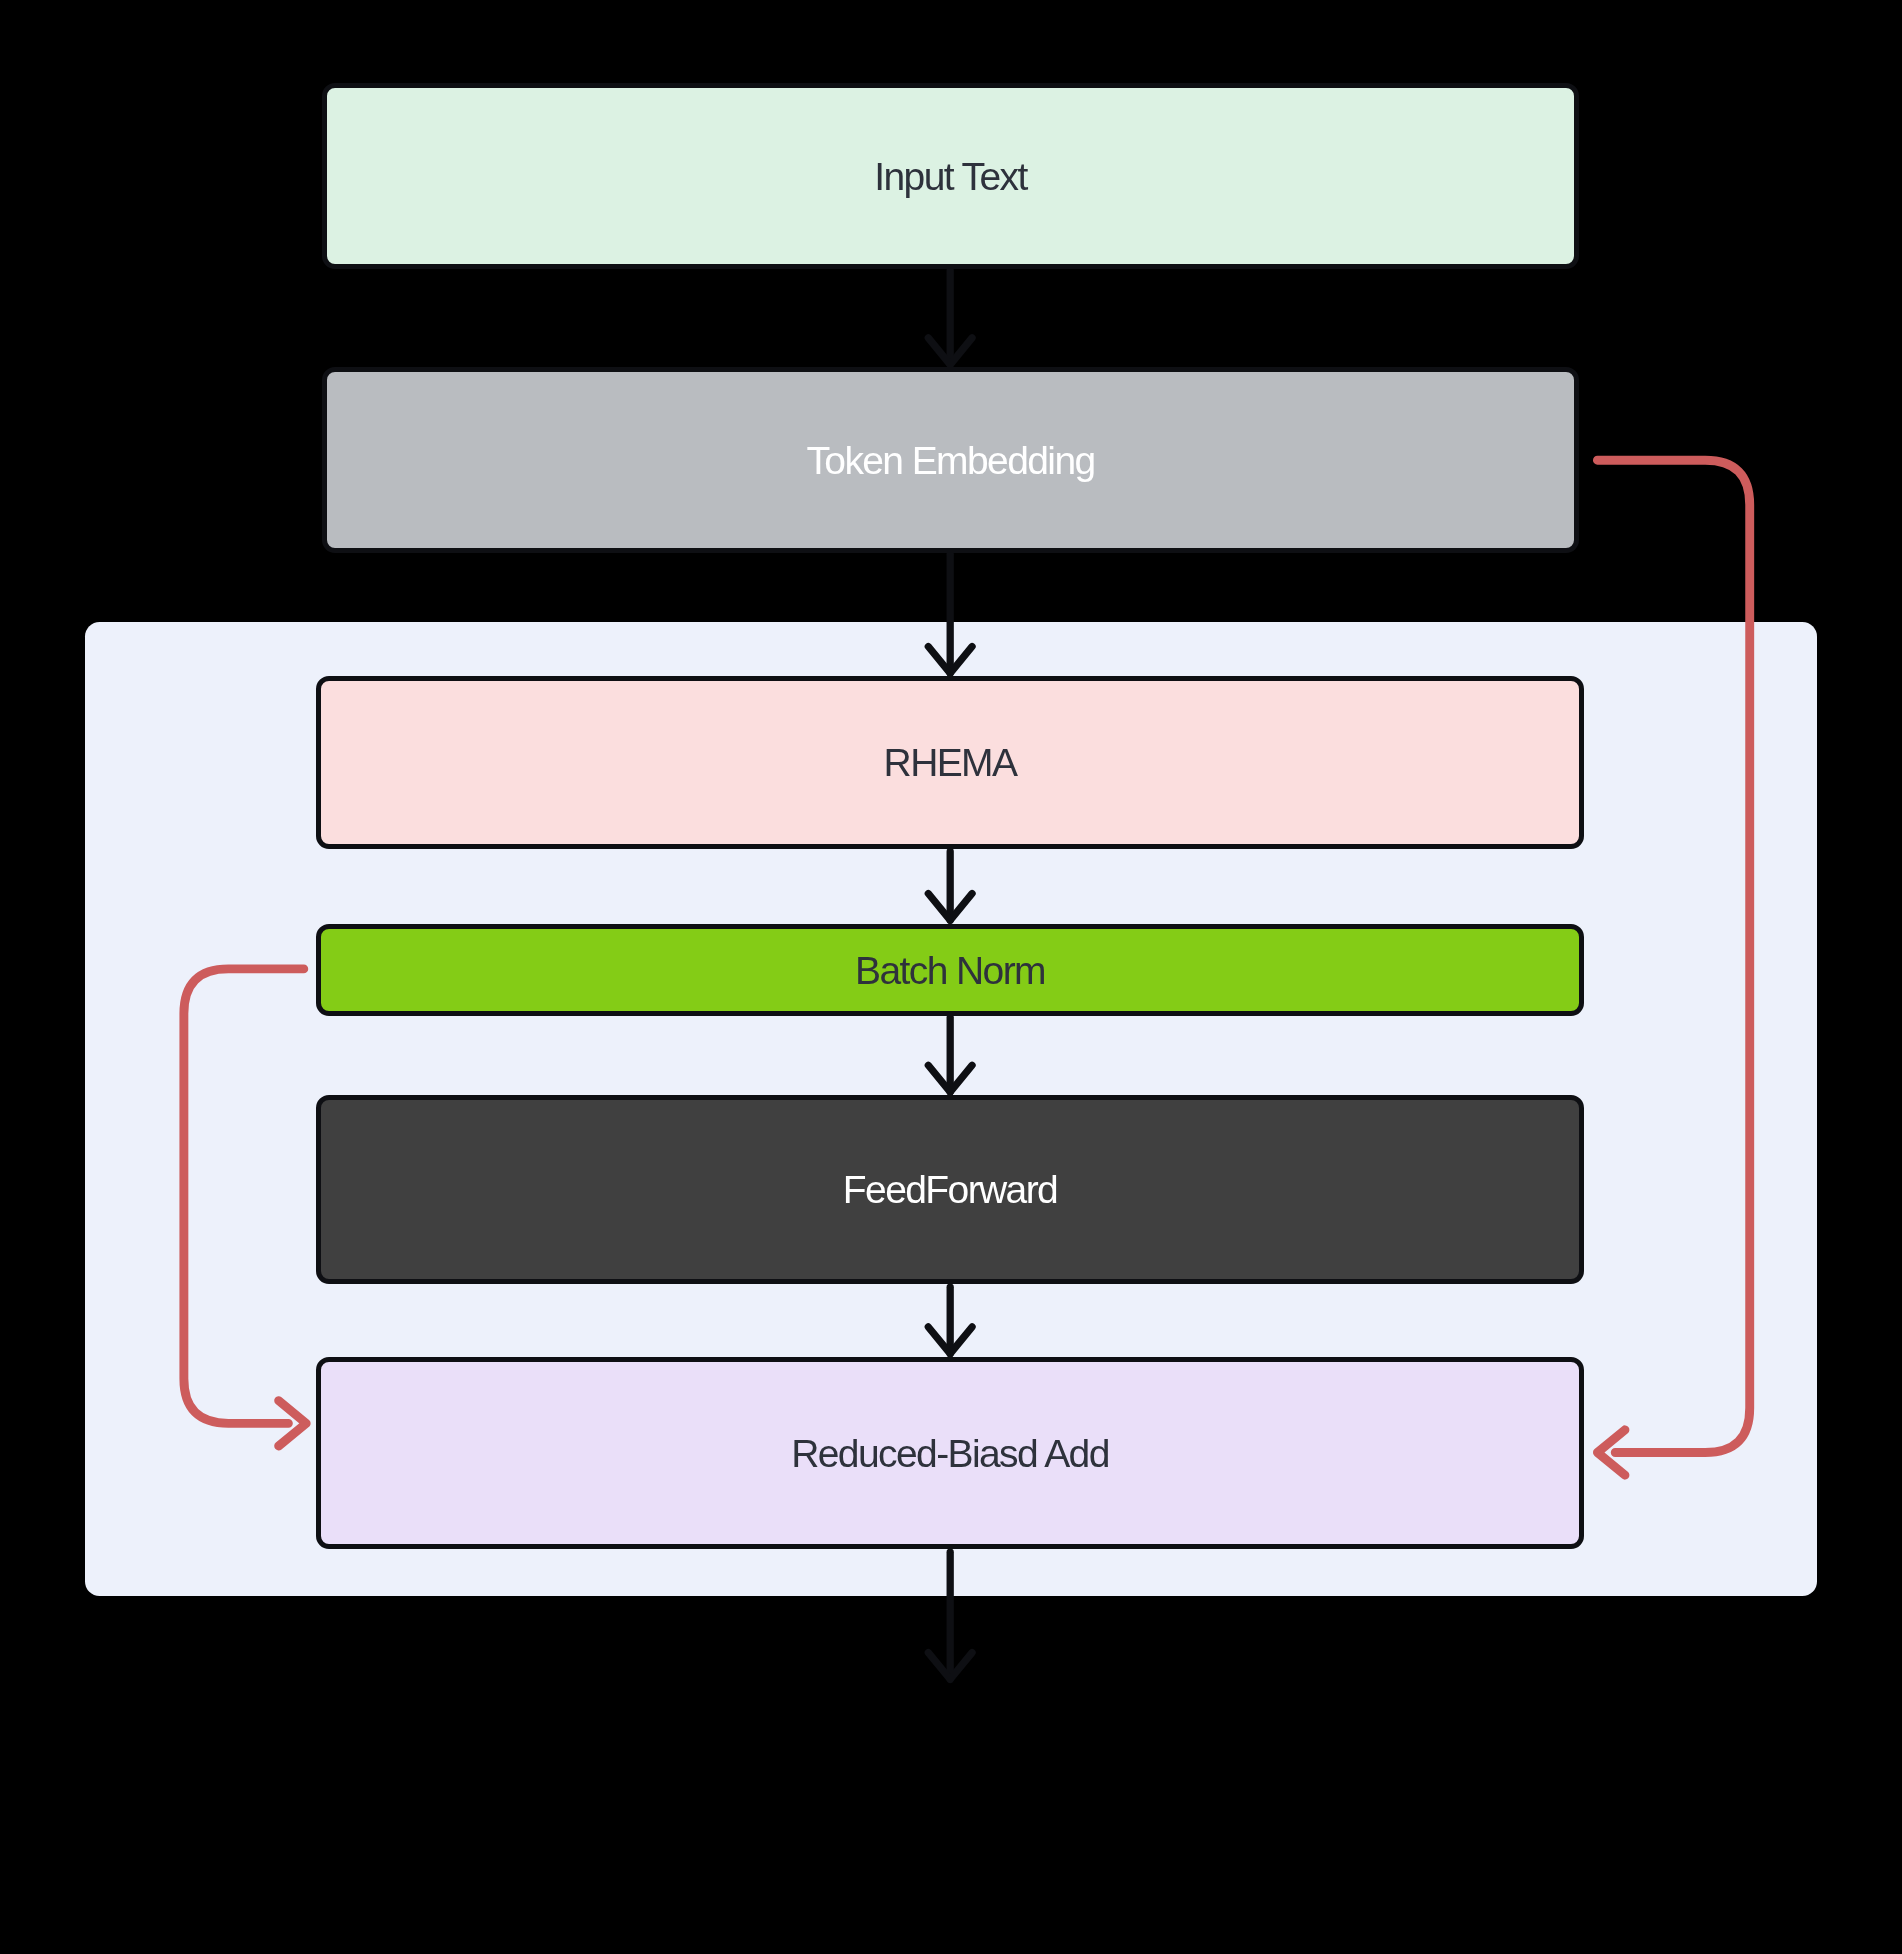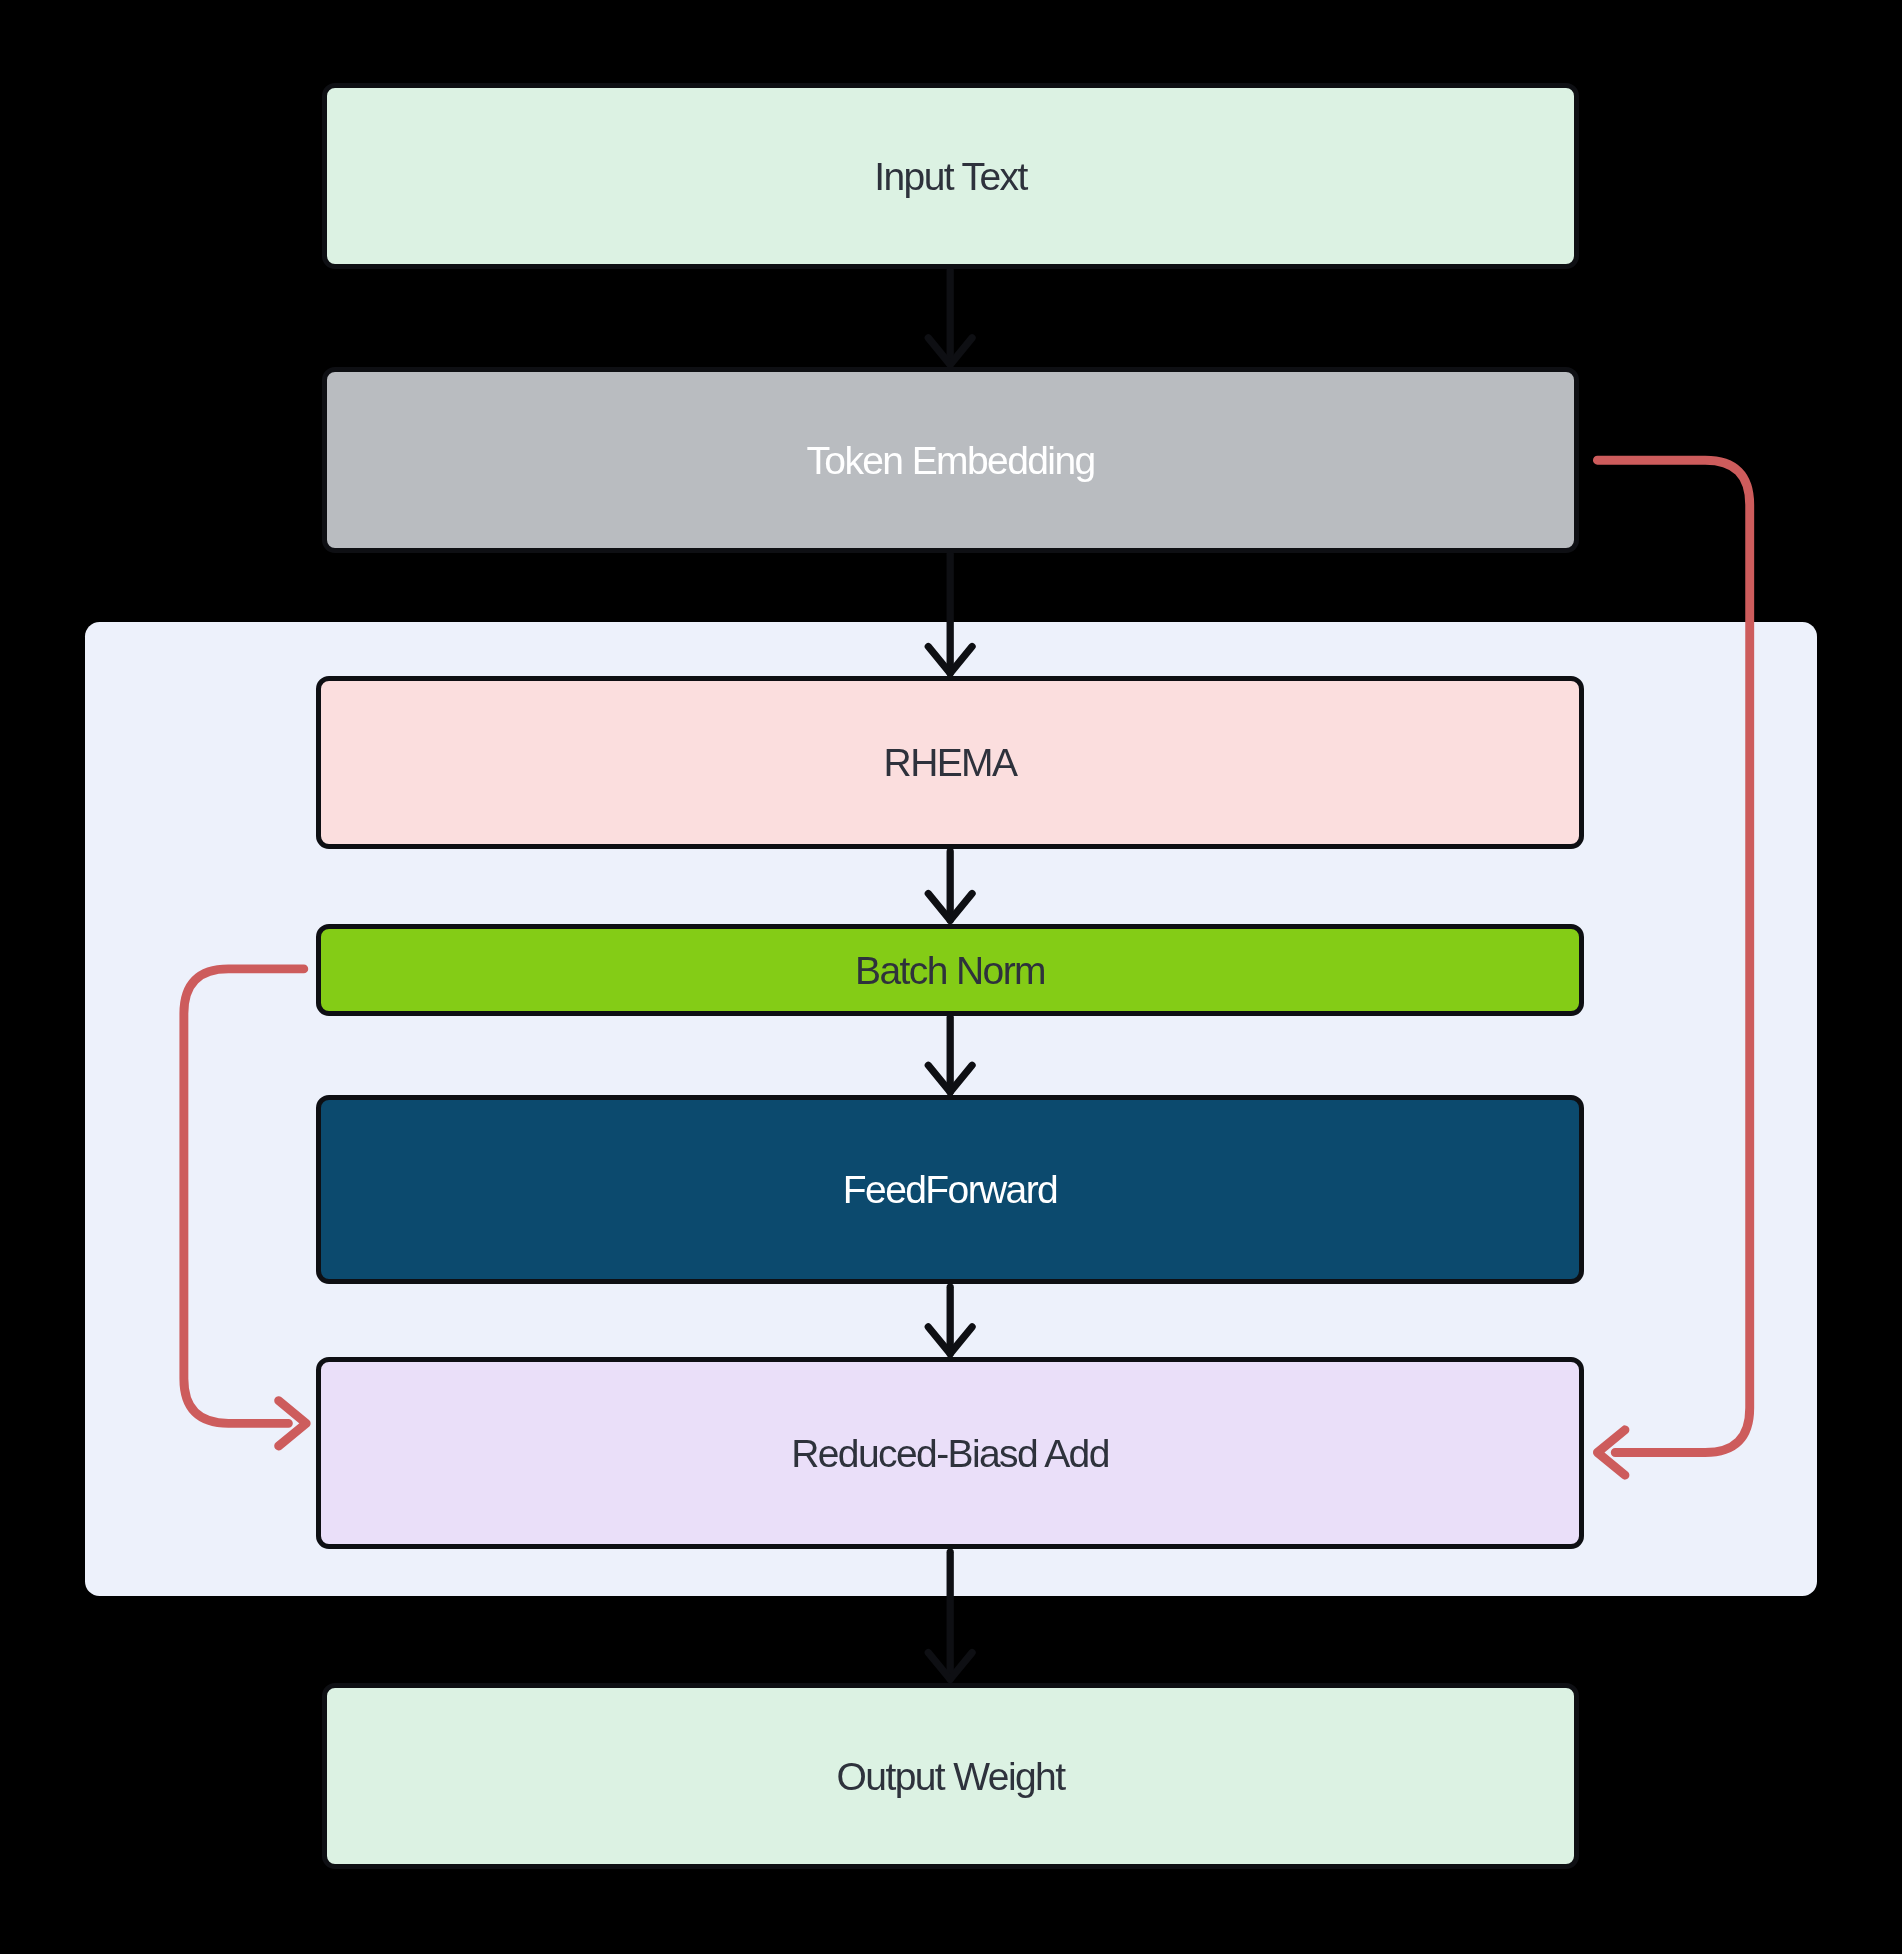--- a/index.html
+++ b/index.html
@@ -104,26 +104,23 @@
   </div>
 
   <div class="node n-token" style="background: rgb(185, 188, 192);">
     <span class="label" style="color: rgb(255, 255, 255);">Token Embedding</span>
   </div>
 
   <div class="node n-batch" style="background: #84cc16;">
     <span class="label" style="color: rgb(46, 50, 60);">Batch Norm</span>
   </div>
 
-  <div class="node n-ff" style="background: #0c4a6e;">
+  <div class="node n-ff" style="background: #404040;">
     <span class="label" style="color: rgb(255, 255, 255);">FeedForward</span>
   </div>
 
   <div class="node n-rba" style="background: rgb(234, 223, 249);">
     <span class="label" style="color: rgb(46, 50, 60);">Reduced-Biasd Add</span>
   </div>
 
-  <div class="node n-output" style="background: rgb(220, 242, 227);">
-    <span class="label" style="color: rgb(46, 50, 60);">Output Weight</span>
-  </div>
 
 </div>
 
 
 </body></html>

